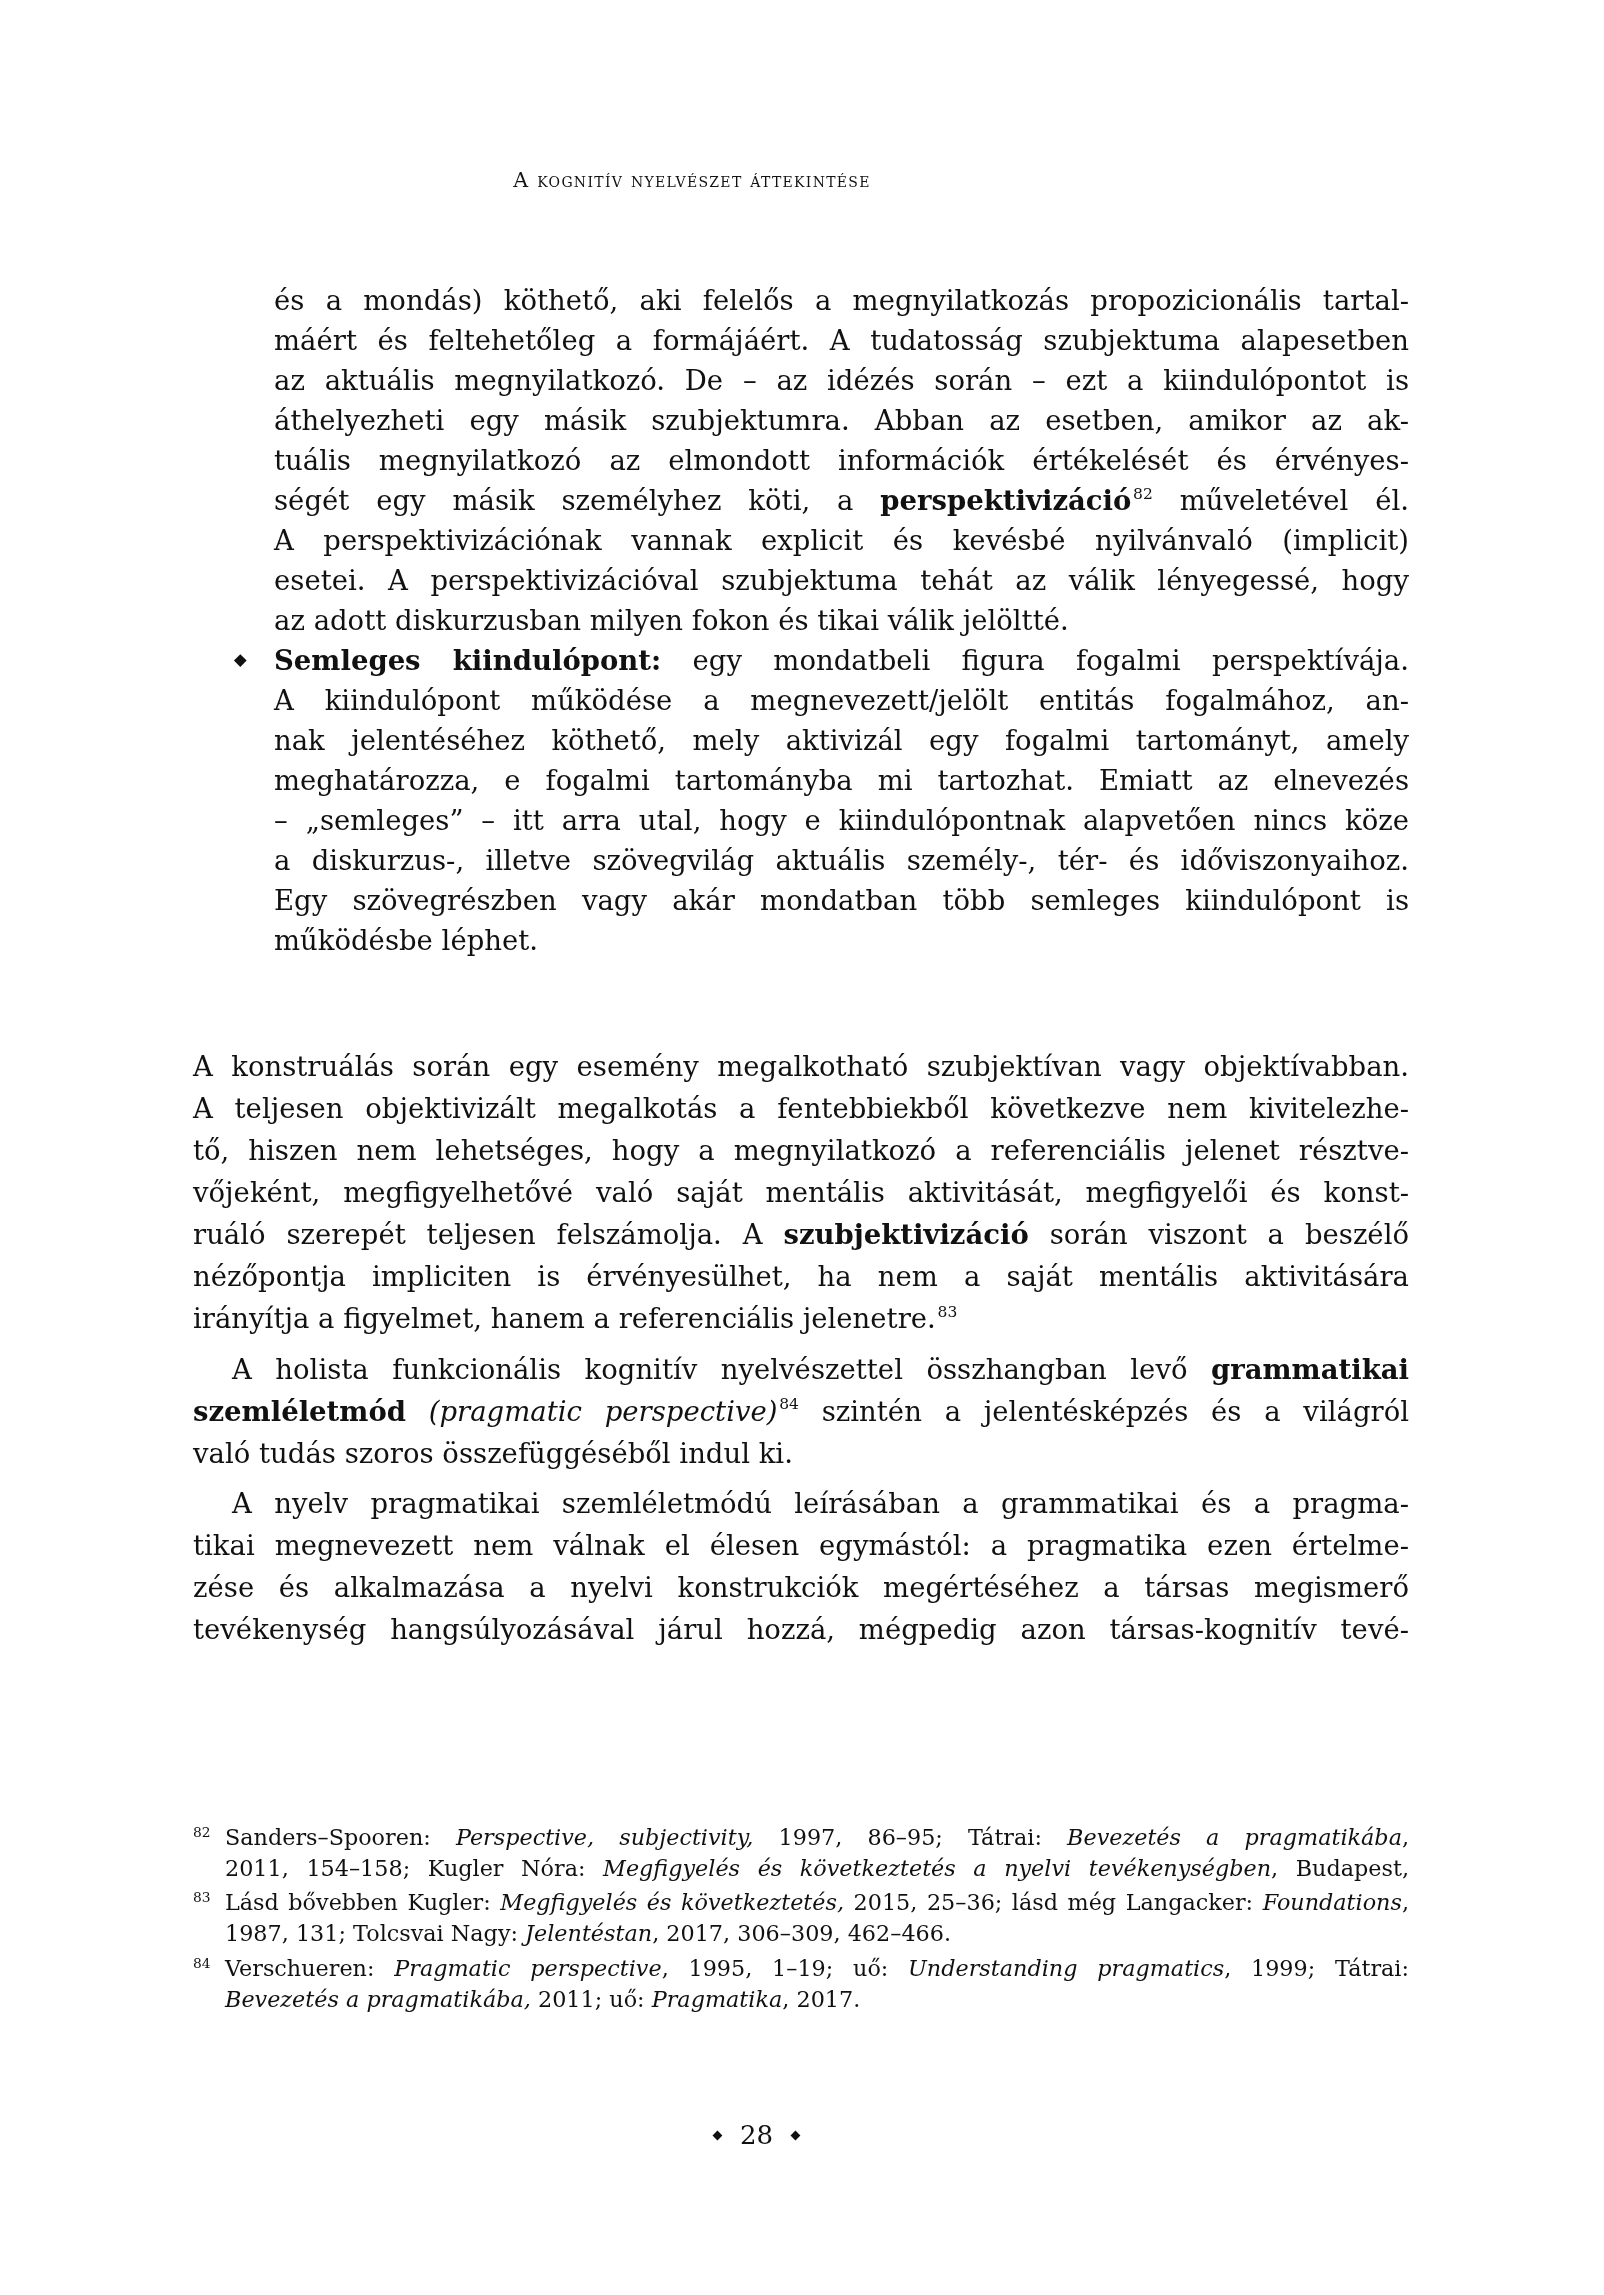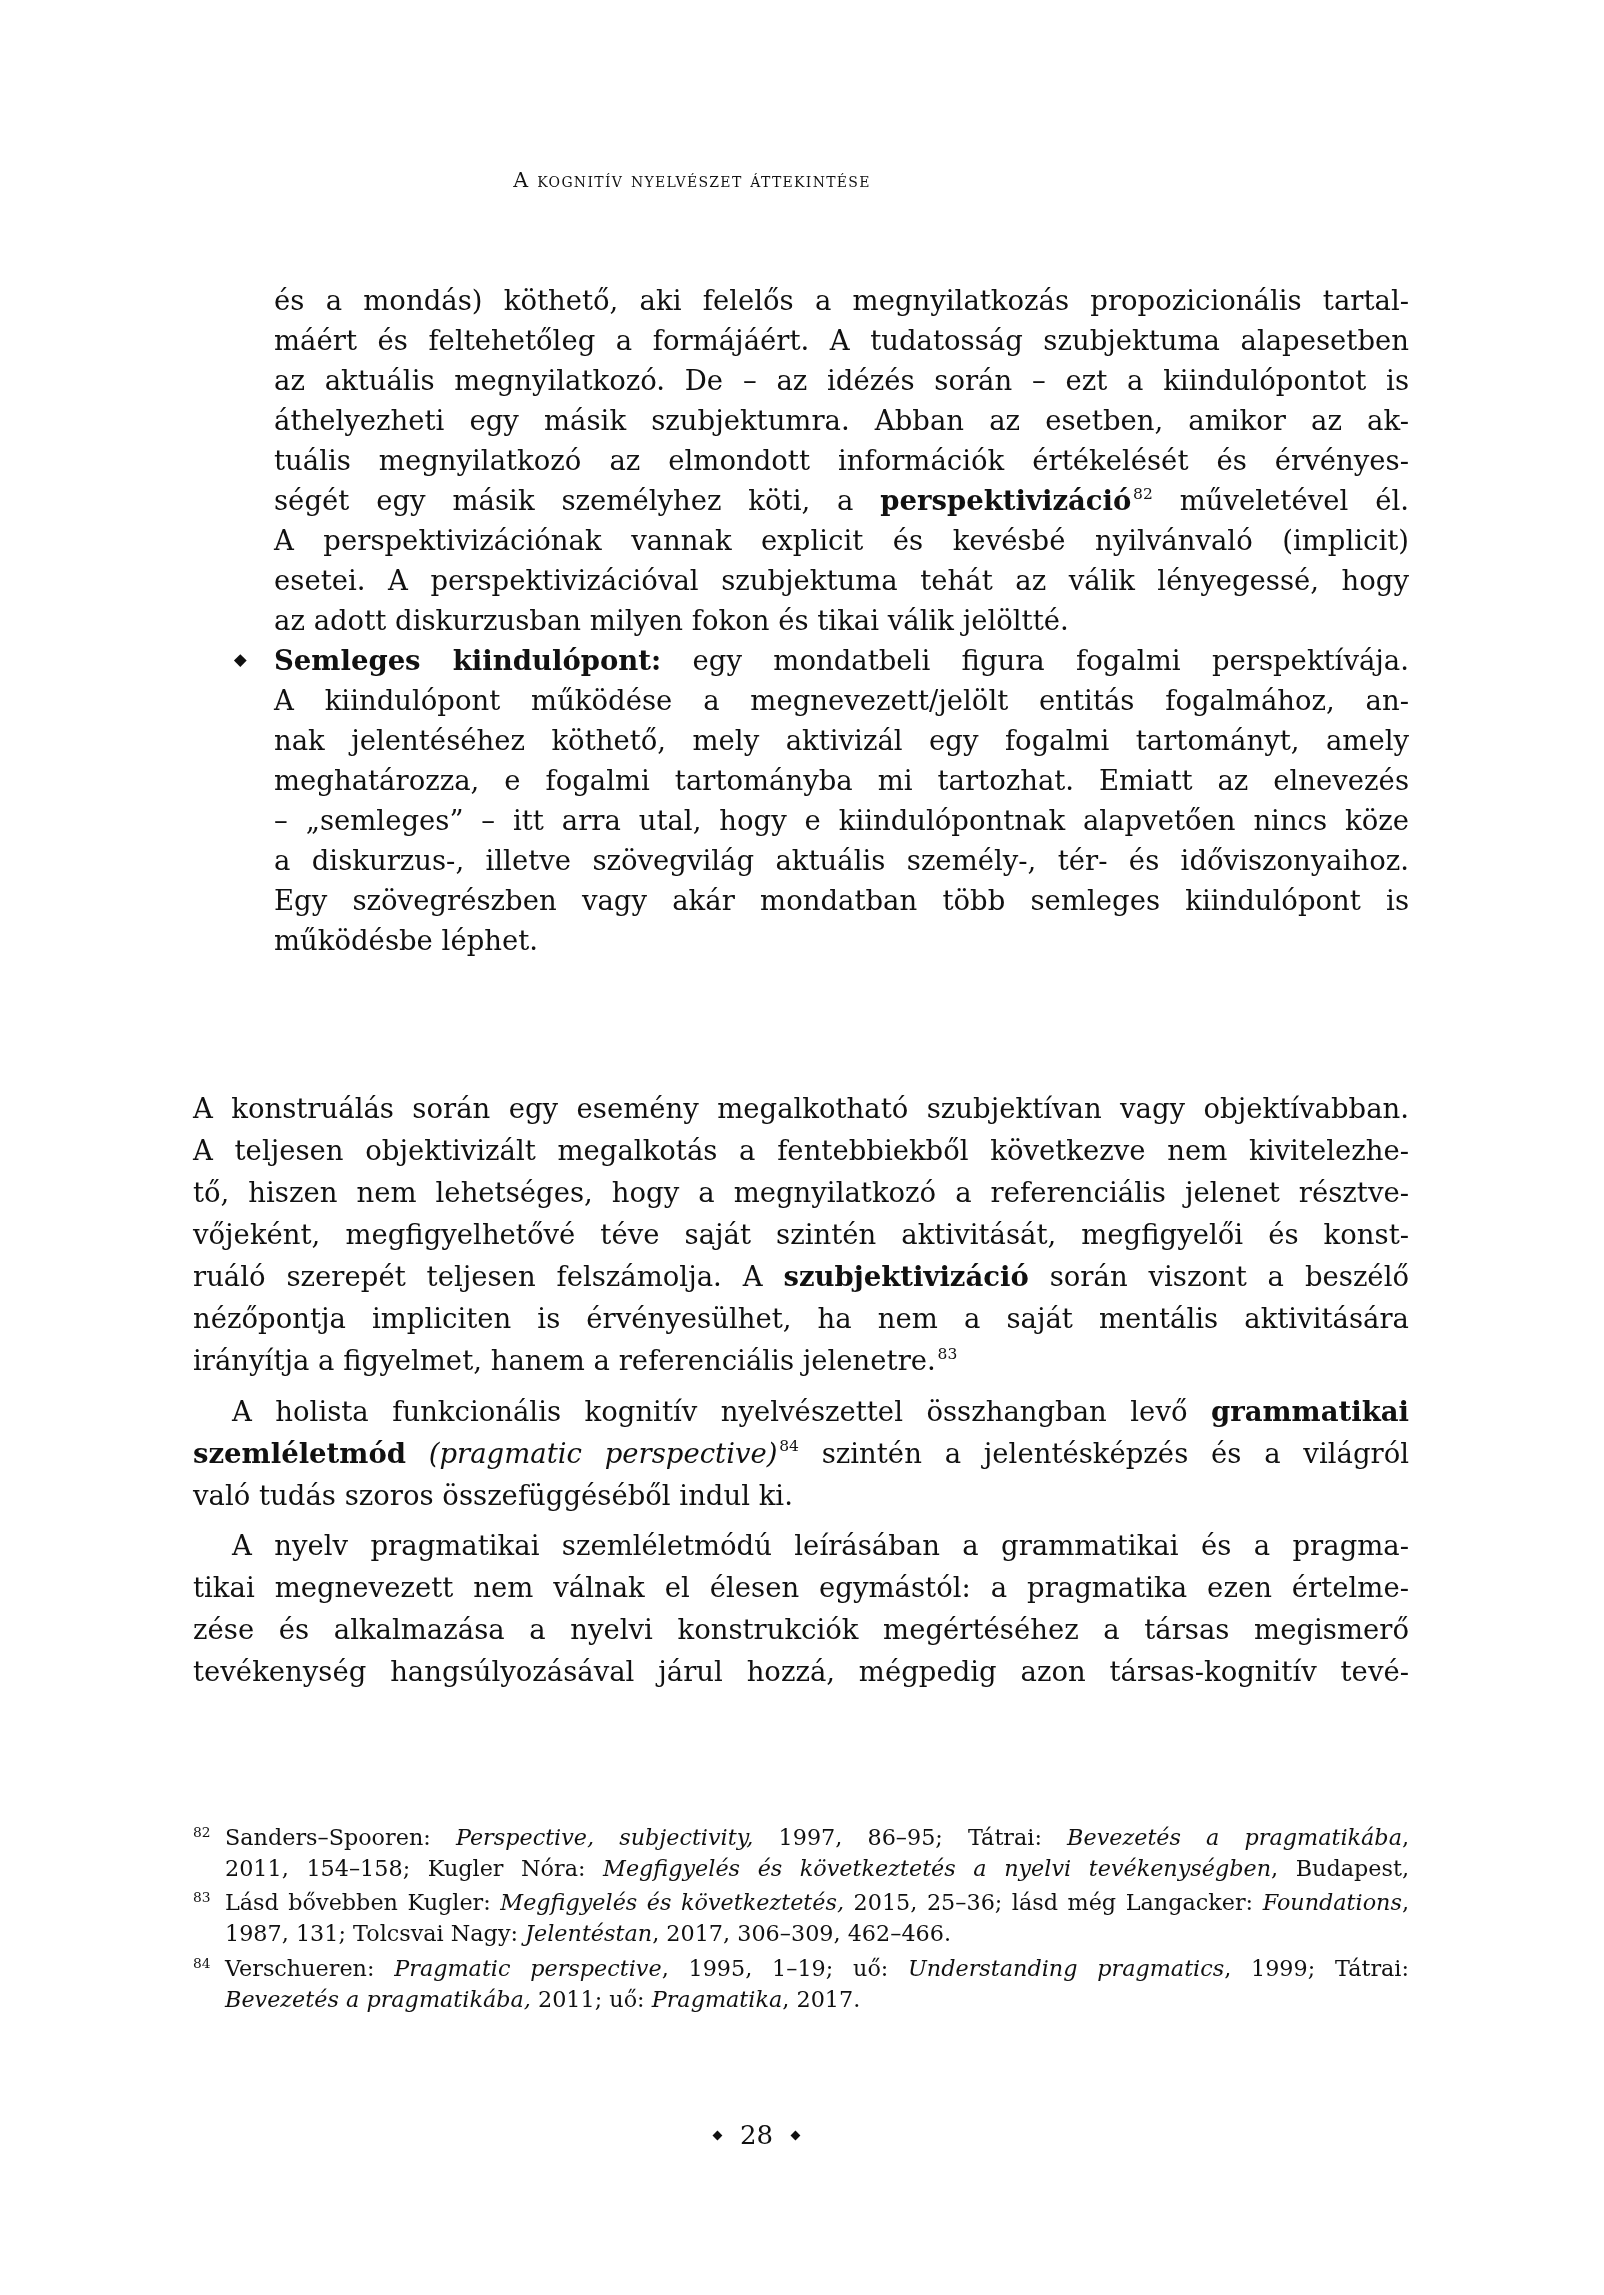--- a/index.html
+++ b/index.html
@@ -22,21 +22,21 @@
   .block1 {
     position: absolute; top: 280px; left: 274px; width: 1135px;
     line-height: 40px;
   }
   .bullet-item { position: relative; }
   .bullet {
     position: absolute; left: -38px; top: 16.3px; width: 8.6px; height: 8.6px;
     background: #111; transform: rotate(45deg);
   }
   .block2 {
-    position: absolute; top: 1087px; left: 193px; width: 1216px;
+    position: absolute; top: 1045px; left: 193px; width: 1216px;
     line-height: 42px;
   }
   .para { margin: 0; }
   .para + .para { margin-top: 8.6px; }
   .indent { text-indent: 39px; }
   b { font-weight: bold; }
   sup { font-size: 15.5px; line-height: 0; vertical-align: 11.2px; margin-left: 1.7px; }
   .footnotes {
     position: absolute; top: 1822px; left: 193px; width: 1216px;
     font-size: 22.3px; line-height: 31px;
@@ -79,21 +79,21 @@
     <span class="line">Egy szövegrészben vagy akár mondatban több semleges kiindulópont is</span>
     <span class="line last">működésbe léphet.</span>
   </div>
 </div>
 
 <div class="block2 body-text">
   <div class="para">
     <span class="line">A konstruálás során egy esemény megalkotható szubjektívan vagy objektívabban.</span>
     <span class="line">A teljesen objektivizált megalkotás a fentebbiekből következve nem kivitelezhe-</span>
     <span class="line">tő, hiszen nem lehetséges, hogy a megnyilatkozó a referenciális jelenet résztve-</span>
-    <span class="line">vőjeként, megfigyelhetővé téve saját szintén aktivitását, megfigyelői és konst-</span>
+    <span class="line">vőjeként, megfigyelhetővé való saját mentális aktivitását, megfigyelői és konst-</span>
     <span class="line"><span>ruáló szerepét teljesen felszámolja. A </span><b>szubjektivizáció</b><span> során viszont a beszélő</span></span>
     <span class="line">nézőpontja impliciten is érvényesülhet, ha nem a saját mentális aktivitására</span>
     <span class="line last"><span>irányítja a figyelmet, hanem a referenciális jelenetre.</span><sup>83</sup></span>
   </div>
 
   <div class="para">
     <span class="line indent"><span>A holista funkcionális kognitív nyelvészettel összhangban levő </span><b>grammatikai</b></span>
     <span class="line"><b>szemléletmód</b><i> (pragmatic perspective)</i><sup>84</sup><span> szintén a jelentésképzés és a világról</span></span>
     <span class="line last">való tudás szoros összefüggéséből indul ki.</span>
   </div>

